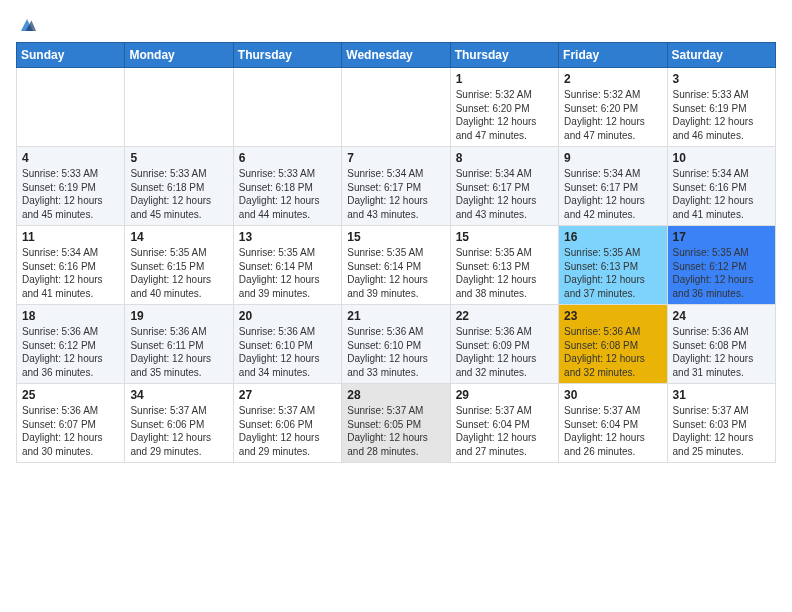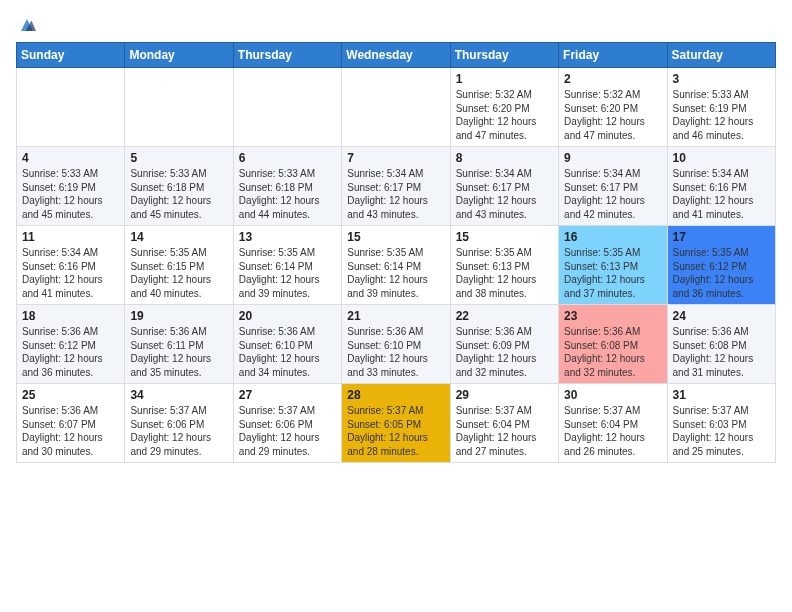--- a/index.html
+++ b/index.html
@@ -288,21 +288,21 @@
 Daylight: 12 hours
 and 33 minutes.</div>
         </td>
         <td style="background: rgb(242, 245, 249);">
           <span class="day-number">22</span>
           <div class="day-info" style="white-space: pre-line;">Sunrise: 5:36 AM
 Sunset: 6:09 PM
 Daylight: 12 hours
 and 32 minutes.</div>
         </td>
-        <td style="background: #fca5a5;">
+        <td style="background: #eab308;">
           <span class="day-number">23</span>
           <div class="day-info" style="white-space: pre-line;">Sunrise: 5:36 AM
 Sunset: 6:08 PM
 Daylight: 12 hours
 and 32 minutes.</div>
         </td>
         <td style="background: rgb(242, 245, 249);">
           <span class="day-number">24</span>
           <div class="day-info" style="white-space: pre-line;">Sunrise: 5:36 AM
 Sunset: 6:08 PM
@@ -325,21 +325,21 @@
 Daylight: 12 hours
 and 29 minutes.</div>
         </td>
         <td style="background: rgb(255, 255, 255);">
           <span class="day-number">27</span>
           <div class="day-info" style="white-space: pre-line;">Sunrise: 5:37 AM
 Sunset: 6:06 PM
 Daylight: 12 hours
 and 29 minutes.</div>
         </td>
-        <td style="background: #eab308;">
+        <td style="background: #e5e5e5;">
           <span class="day-number">28</span>
           <div class="day-info" style="white-space: pre-line;">Sunrise: 5:37 AM
 Sunset: 6:05 PM
 Daylight: 12 hours
 and 28 minutes.</div>
         </td>
         <td style="background: rgb(255, 255, 255);">
           <span class="day-number">29</span>
           <div class="day-info" style="white-space: pre-line;">Sunrise: 5:37 AM
 Sunset: 6:04 PM

